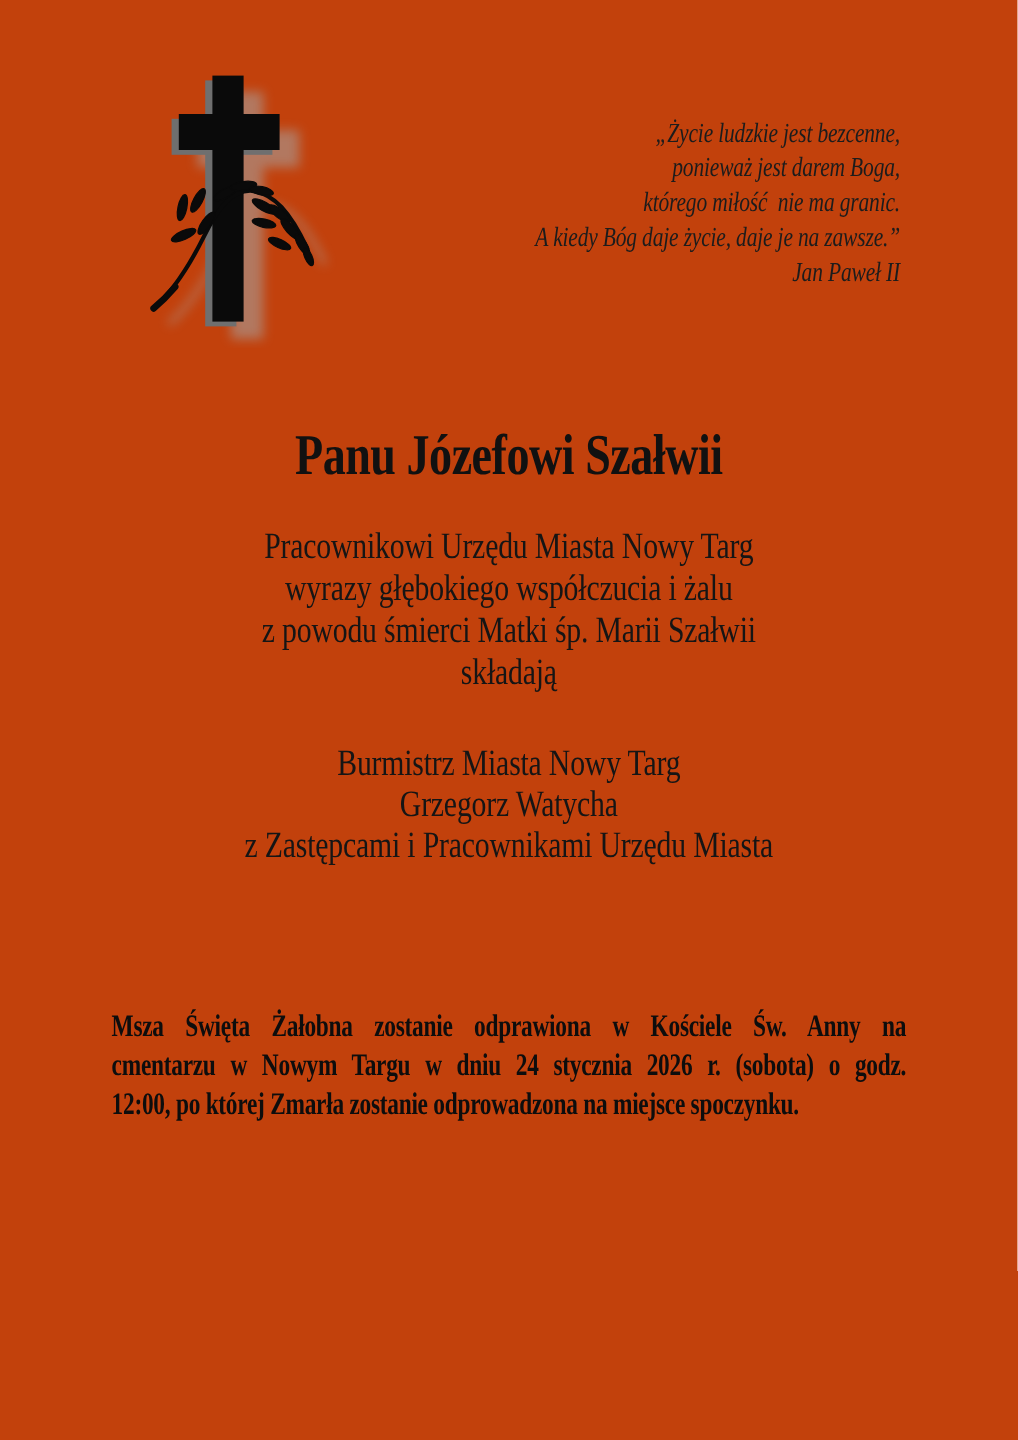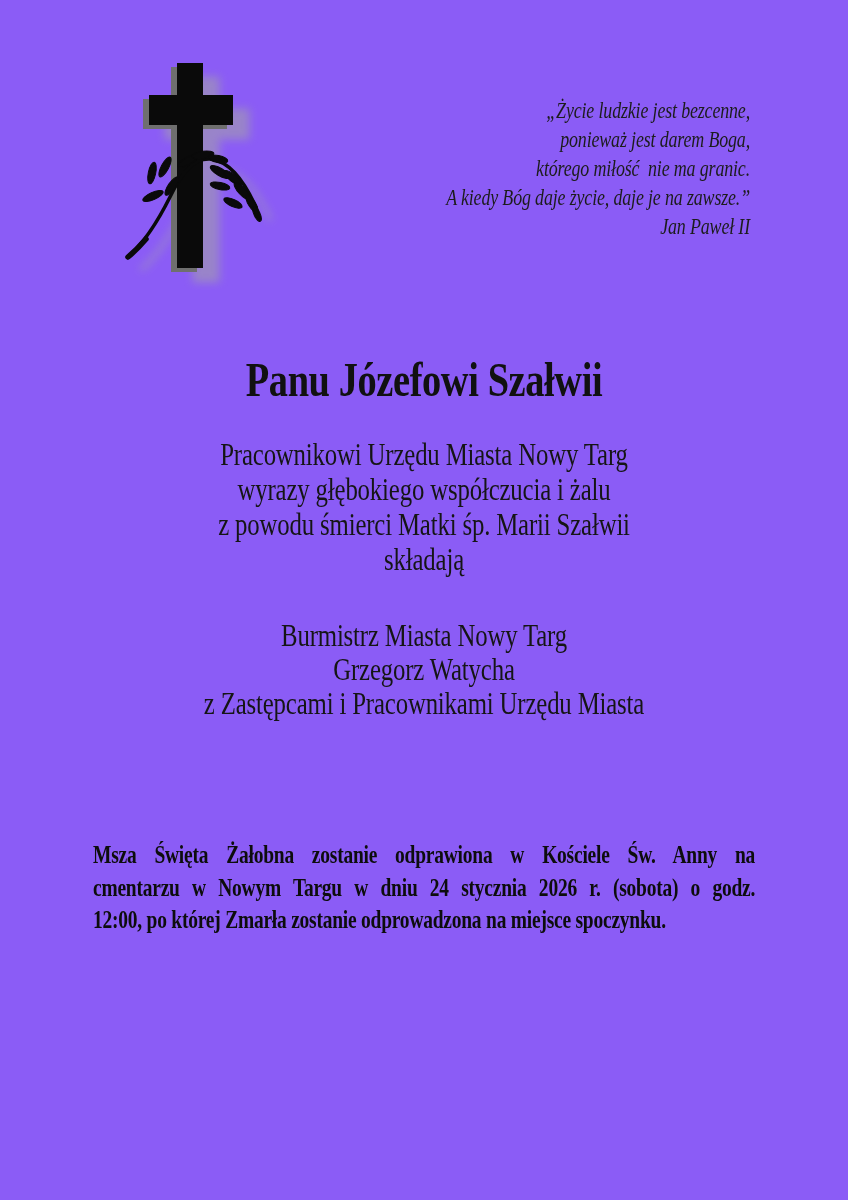--- a/index.html
+++ b/index.html
@@ -4,21 +4,21 @@
 <style>
   html, body {
     margin: 0;
     padding: 0;
     background: #ffffff;
   }
   .page {
     position: relative;
     width: 848px;
     height: 1200px;
-    background: #8b5cf6;
+    background: #c2410c;
     font-family: "Liberation Serif", "DejaVu Serif", serif;
     color: #151515;
     overflow: hidden;
   }
 
   
   .cross-graphic {
     position: absolute;
     left: 120px;
     top: 55px;

